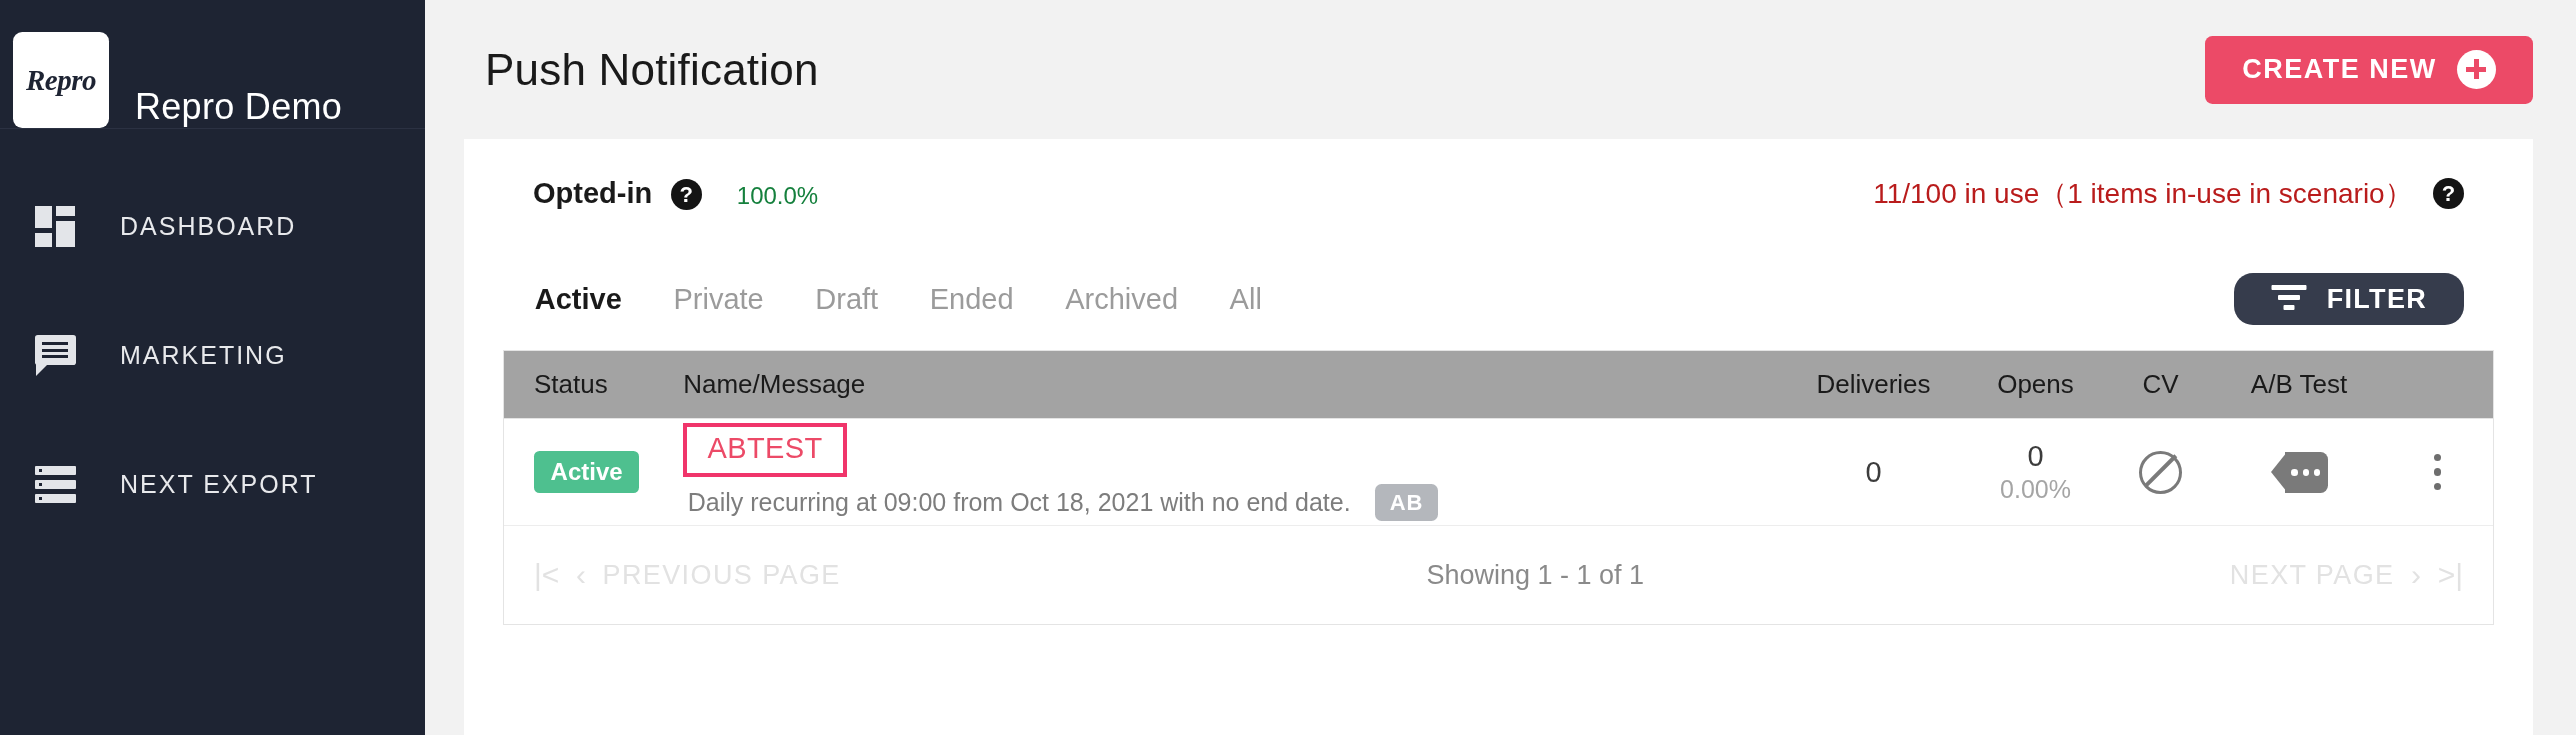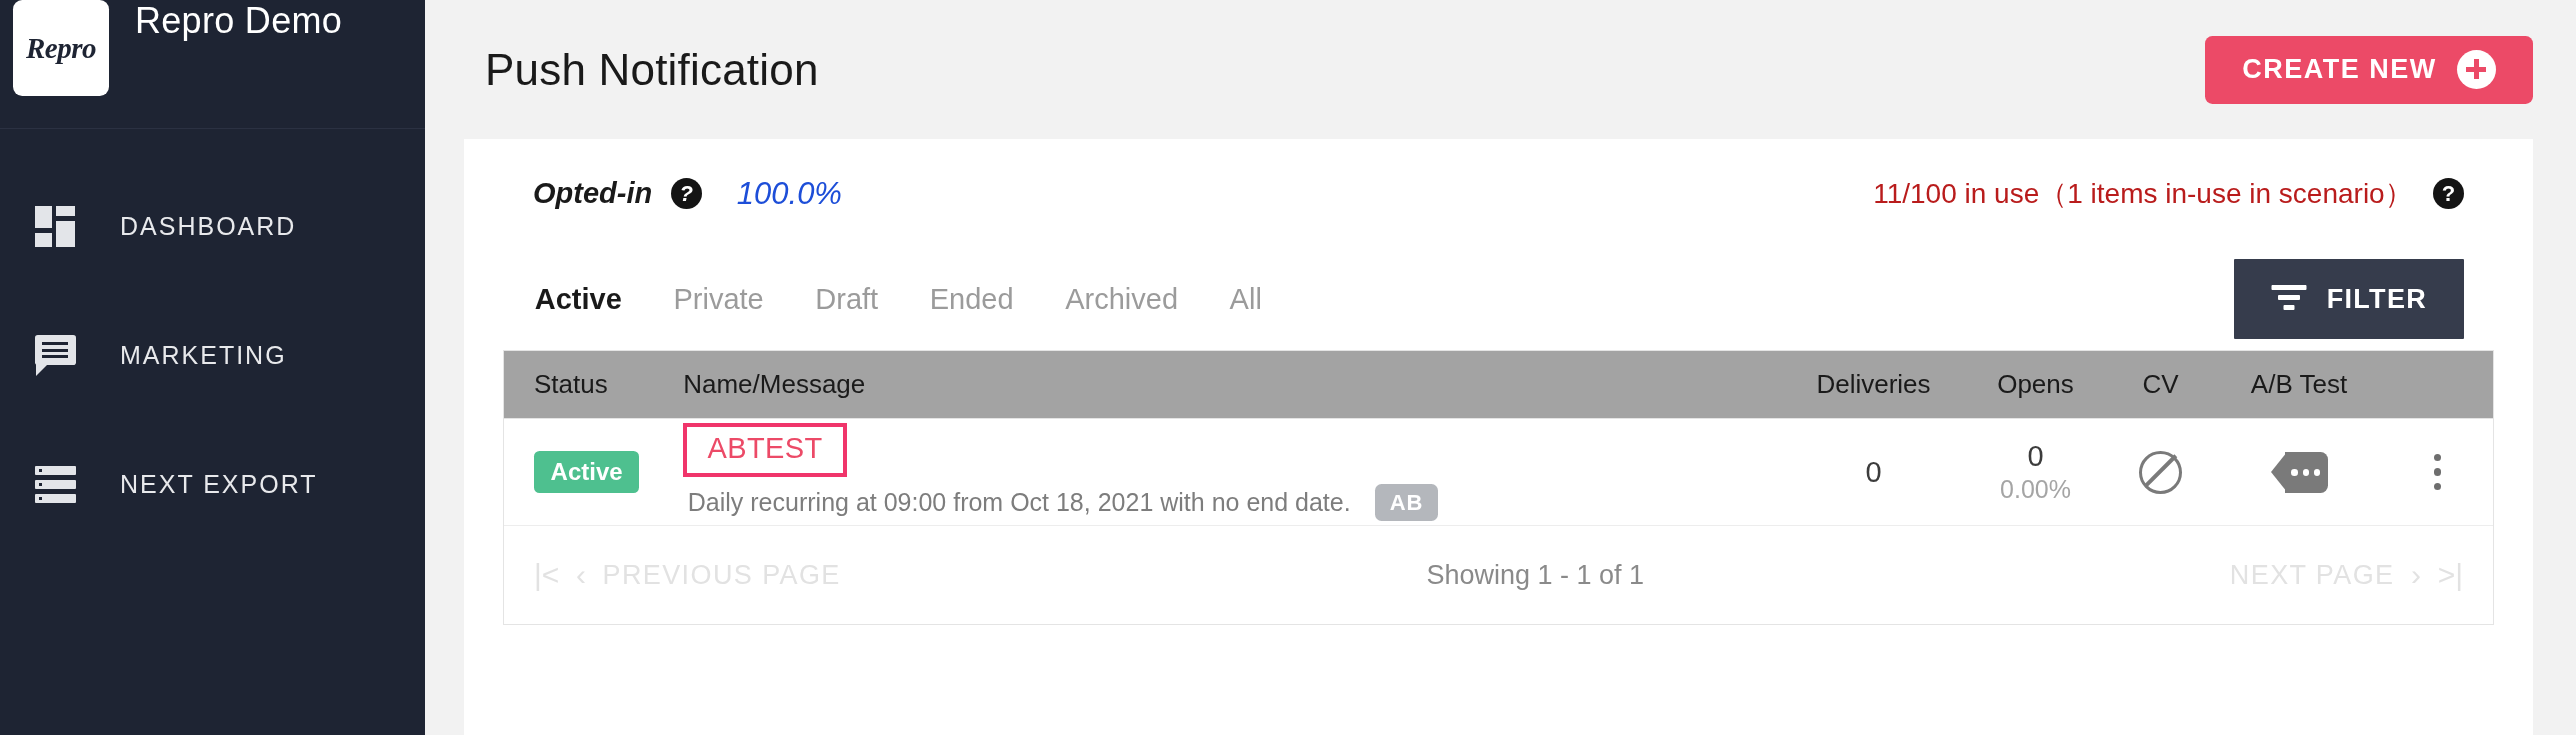--- a/index.html
+++ b/index.html
@@ -13,21 +13,21 @@
   .app { display: flex; width: 2576px; height: 735px; }
 
   
   .sidebar {
     width: 425px; flex: 0 0 425px;
     background: #1e2433;
     display: flex; flex-direction: column;
   }
   .brand {
     height: 129px; flex: 0 0 129px;
-    display: flex; align-items: flex-start;
+    display: flex; align-items: flex-end;
     padding-left: 13px;
     border-bottom: 1.8px solid #2b3142;
   }
   .brand-logo {
     width: 96px; height: 96px;
     background: #ffffff;
     border-radius: 9.2px;
     display: flex; align-items: center; justify-content: center;
     flex: 0 0 96px;
   }
@@ -133,47 +133,47 @@
     background: #ffffff;
     margin: 0 43px 0 39px;
     height: 597px;
     padding: 0 39px;
   }
   .stats-row {
     height: 109px;
     display: flex; align-items: center; justify-content: space-between;
     padding: 0 30px;
   }
-  .opted { display: flex; align-items: center; gap: 18.5px; font-style: italic; }
+  .opted { display: flex; align-items: flex-end; gap: 18.5px; }
   .opted-label { font-size: 29px; color: #1a1a1a; font-weight: bold; }
   .help-dot {
     width: 31px; height: 31px; border-radius: 50%;
     background: #141414; color: #ffffff;
     font-size: 22px; font-weight: bold;
     display: flex; align-items: center; justify-content: center;
     line-height: 1; cursor: pointer; flex: 0 0 31px;
   }
-  .opted-value { font-size: 31px; color: #1d4ed8; margin-left: 16.6px; }
+  .opted-value { font-size: 24px; color: #15803d; margin-left: 16.6px; }
   .usage { display: flex; align-items: center; gap: 20.3px; }
   .usage-text { font-size: 28px; color: #b91c1c; }
 
   .tabs-row {
     height: 102px;
     display: flex; align-items: center; justify-content: space-between;
     padding: 0 30px;
   }
   .tabs { display: flex; align-items: center; gap: 48px; }
   .tab {
     font-size: 29px; color: #9b9b9b; cursor: pointer; padding: 3.7px 1.8px;
   }
   .tab.active { color: #1a1a1a; font-weight: bold; }
   .btn-filter {
     background: #363c4c; color: #ffffff;
-    border: none; border-radius: 1px;
-    height: 80px; padding: 0 37px;
+    border: none; border-radius: 19px;
+    height: 52px; padding: 0 37px;
     display: flex; align-items: center; gap: 20.3px;
     font-size: 27px; font-weight: bold; letter-spacing: 1.3px;
     cursor: pointer; font-family: inherit;
   }
   .ic-filter { position: relative; width: 35px; height: 28px; flex: 0 0 35px; }
   .ic-filter i { position:absolute; left:50%; transform: translateX(-50%); background:#ffffff; height:4.6px; display:block; border-radius:0.9px; }
   .ic-filter i.f1 { top:0;  width:35px; }
   .ic-filter i.f2 { top:10.2px; width:22px; }
   .ic-filter i.f3 { top:20.3px; width:11px; }
 

